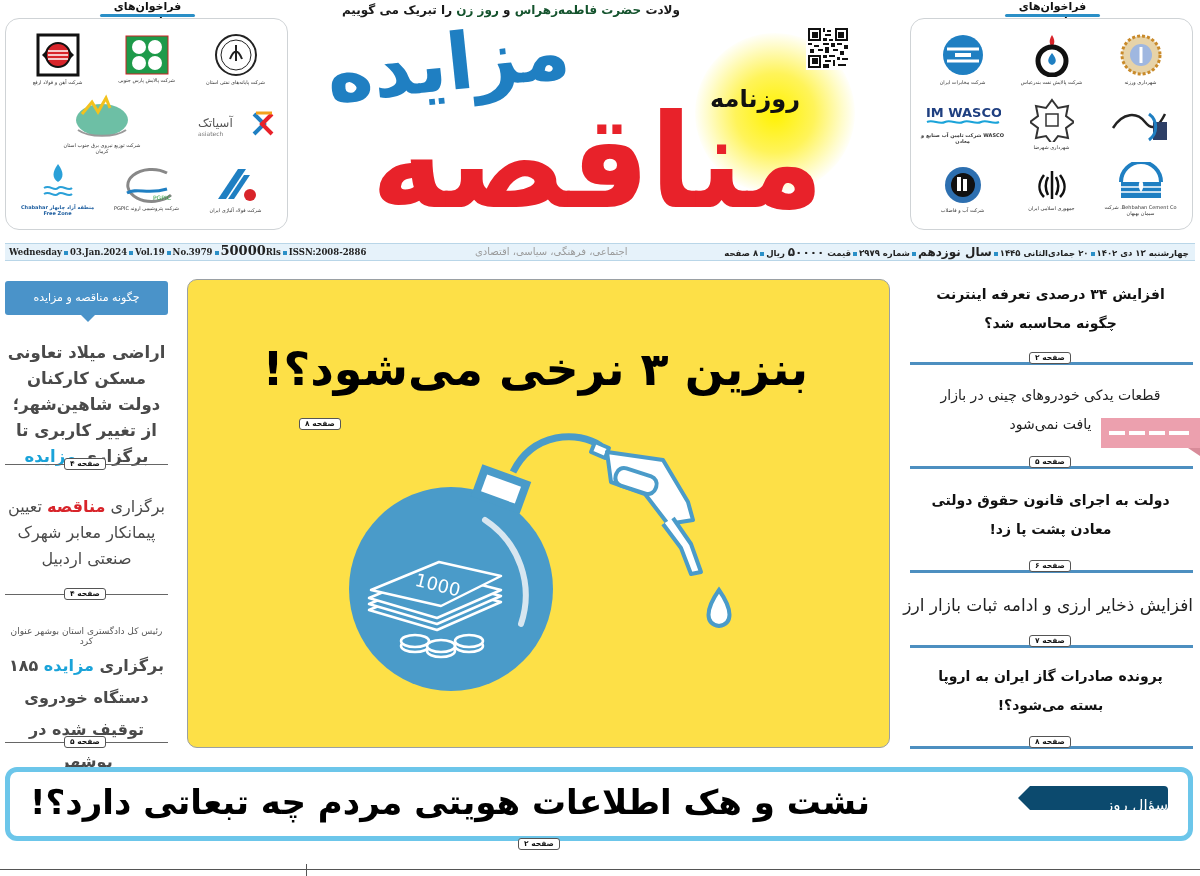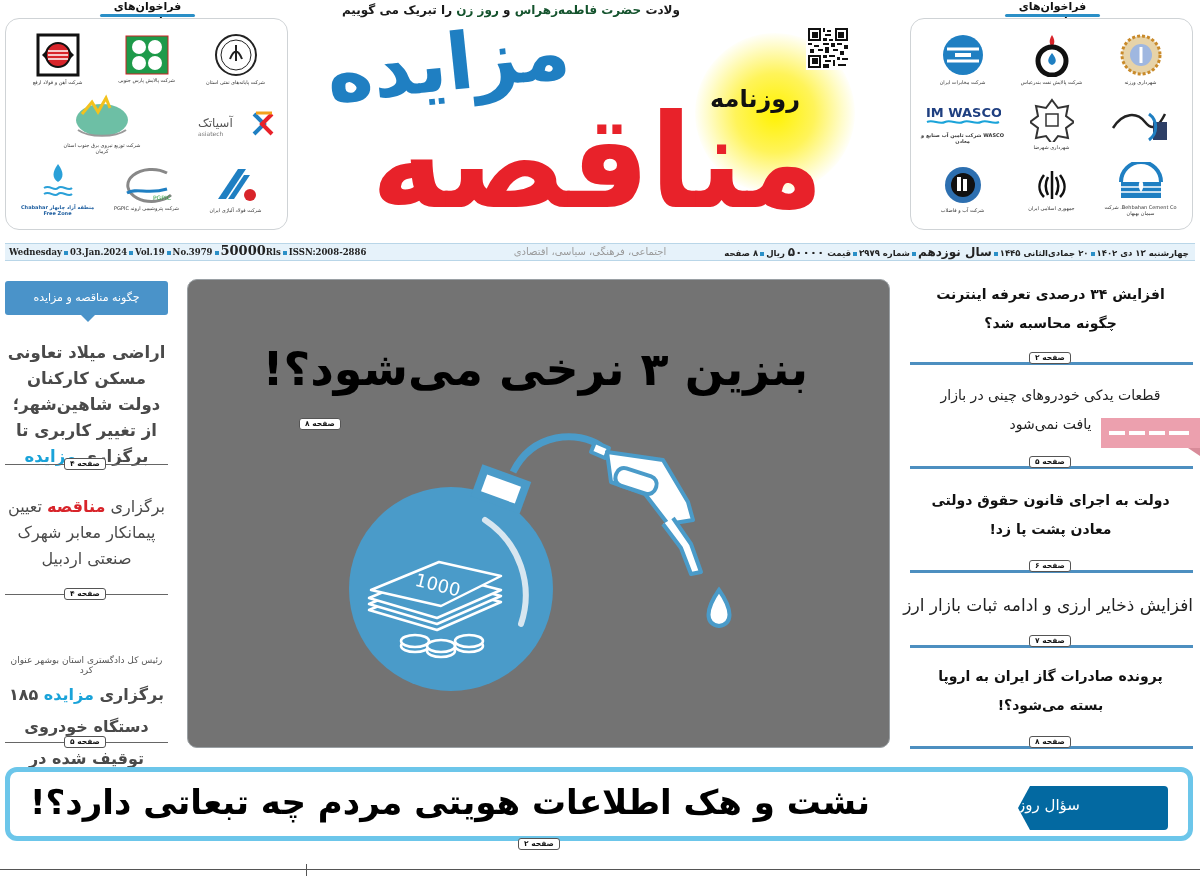--- a/index.html
+++ b/index.html
@@ -43,21 +43,21 @@
   .qr { position: absolute; left: 506px; top: 8px; width: 44px; height: 44px; background: #fff; padding: 2px; }
   .qr svg { width: 40px; height: 40px; display: block; }
 
   
   .info-strip { position: absolute; left: 5px; top: 243px; width: 1190px; height: 18px;
     background: #e6f2fa; border-top: 1px solid #b9d6e8; border-bottom: 1px solid #b9d6e8; }
   .info-en { position: absolute; left: 4px; top: 2px; font-size: 8.5px; font-weight: bold; color: #222;
     font-family: "DejaVu Serif", serif; white-space: nowrap; }
   .info-en .big { font-size: 13px; line-height: 10px; }
   .info-en .sep { display: inline-block; width: 4px; height: 4px; background: #2a8fc7; margin: 0 2px; vertical-align: middle; }
-  .info-mid { position: absolute; left: 470px; top: 2px; width: 230px; text-align: center; font-size: 10px; color: #9a9a9a; direction: rtl; white-space: nowrap; }
+  .info-mid { position: absolute; left: 470px; top: 2px; width: 230px; text-align: left; font-size: 10px; color: #9a9a9a; direction: rtl; white-space: nowrap; }
   .info-fa { position: absolute; right: 6px; top: 1px; font-size: 8.5px; font-weight: bold; color: #222; direction: rtl; white-space: nowrap; }
   .info-fa .big { font-size: 12px; }
   .info-fa .sep { display: inline-block; width: 4px; height: 4px; background: #2a8fc7; margin: 0 2px; vertical-align: middle; }
 
   
   .kiosk-head { position: absolute; left: 5px; top: 281px; width: 163px; height: 34px; background: #4a93c9;
     border-radius: 3px; color: #fff; font-size: 11px; text-align: center; line-height: 34px; direction: rtl; }
   .kiosk-head::after { content: ""; position: absolute; left: 76px; bottom: -7px; border-left: 7px solid transparent; border-right: 7px solid transparent; border-top: 7px solid #4a93c9; }
   .left-story { position: absolute; left: 5px; width: 163px; text-align: center; direction: rtl; color: #4a4a4a; }
   .left-story .kicker { font-size: 9px; color: #555; margin-bottom: 4px; }
@@ -66,39 +66,39 @@
   .hl .blue { color: #1aa3d9; font-weight: bold; }
   .hl .red { color: #d8242a; font-weight: bold; }
 
   .divider { position: absolute; height: 2px; background: #555; }
   .divider.blue { background: #4d8fc0; height: 3px; }
   .page-tag { position: absolute; height: 12px; padding: 0 5px; font-size: 7.5px; line-height: 10px; border: 1px solid #555;
     border-radius: 3px; background: #fff; direction: rtl; color: #111; font-weight: bold; white-space: nowrap; }
 
   
   .main-card { position: absolute; left: 187px; top: 279px; width: 703px; height: 469px;
-    border: 1px solid #9aa0a4; border-radius: 10px; background: #737373; }
+    border: 1px solid #9aa0a4; border-radius: 10px; background: #fde047; }
   .main-hl { position: absolute; left: 0; top: 62px; width: 620px; text-align: right; direction: rtl;
     font-size: 46px; font-weight: bold; color: #000; letter-spacing: -1px; }
   .main-illus { position: absolute; left: 145px; top: 152px; width: 420px; height: 310px; }
 
   
   .right-story { position: absolute; left: 908px; width: 285px; text-align: center; direction: rtl; color: #111; }
   .right-story .hl { font-size: 14px; line-height: 29px; }
   .right-story .bold { font-weight: bold; }
   .right-story .light { font-weight: normal; color: #222; }
   .ribbon { position: absolute; left: 1101px; top: 418px; width: 99px; height: 30px; background: rgba(228,120,140,0.7); }
   .ribbon::after { content: ""; position: absolute; right: 0; bottom: -8px; border-left: 12px solid transparent; border-top: 8px solid rgba(200,90,110,0.7); }
   .ribbon .dash { position: absolute; top: 13px; height: 4px; background: #fff; }
 
   
   .qod { position: absolute; left: 5px; top: 767px; width: 1188px; height: 74px; border: 5px solid #6cc6ea;
     border-radius: 12px; background: #fff; }
-  .qod-label { position: absolute; right: 20px; top: 14px; width: 150px; height: 44px; background: #0369a1;
-    color: #fff; font-size: 15px; text-align: left; line-height: 38px; direction: rtl;
+  .qod-label { position: absolute; right: 20px; top: 14px; width: 150px; height: 24px; background: #0c4a6e;
+    color: #fff; font-size: 15px; text-align: right; line-height: 38px; direction: rtl;
     clip-path: polygon(8% 0, 100% 0, 100% 100%, 8% 100%, 0 50%); border-radius: 4px; }
   .qod-text { position: absolute; left: 80px; top: 10px; width: 780px; text-align: center; direction: rtl;
     font-size: 34px; font-weight: bold; color: #000; letter-spacing: -1px; white-space: nowrap; }
   .bottom-rule { position: absolute; left: 0; top: 869px; width: 1200px; height: 1px; background: #555; }
   .bottom-tick { position: absolute; left: 306px; top: 864px; width: 1px; height: 12px; background: #555; }
 </style>
 </head>
 <body>
 
 <div class="calls-title" style="left:100px;width:95px;">فراخوان‌های امروز</div>
@@ -327,21 +327,21 @@
 <div class="page-tag" style="left:64px;top:458px;">صفحه ۴</div>
 
 <div class="left-story" style="top:494px;">
   <div class="hl">
     <span>برگزاری </span><span class="red">مناقصه</span><span> تعیین پیمانکار معابر شهرک صنعتی اردبیل</span>
   </div>
 </div>
 <div class="divider" style="left:5px;top:594px;width:163px;height:1px;background:#666;"></div>
 <div class="page-tag" style="left:64px;top:588px;">صفحه ۴</div>
 
-<div class="left-story" style="top:626px;margin-top:29px;">
+<div class="left-story" style="top:626px;">
   <div class="kicker">رئیس کل دادگستری استان بوشهر عنوان کرد</div>
   <div class="hl bold" style="line-height:32px;">
     <span>برگزاری </span><span class="blue">مزایده</span><span> ۱۸۵ دستگاه خودروی توقیف شده در بوشهر</span>
   </div>
 </div>
 <div class="divider" style="left:5px;top:742px;width:163px;height:1px;background:#666;"></div>
 <div class="page-tag" style="left:64px;top:736px;">صفحه ۵</div>
 
 <div class="main-card">
   <div class="main-hl">بنزین ۳ نرخی می‌شود؟!</div>

